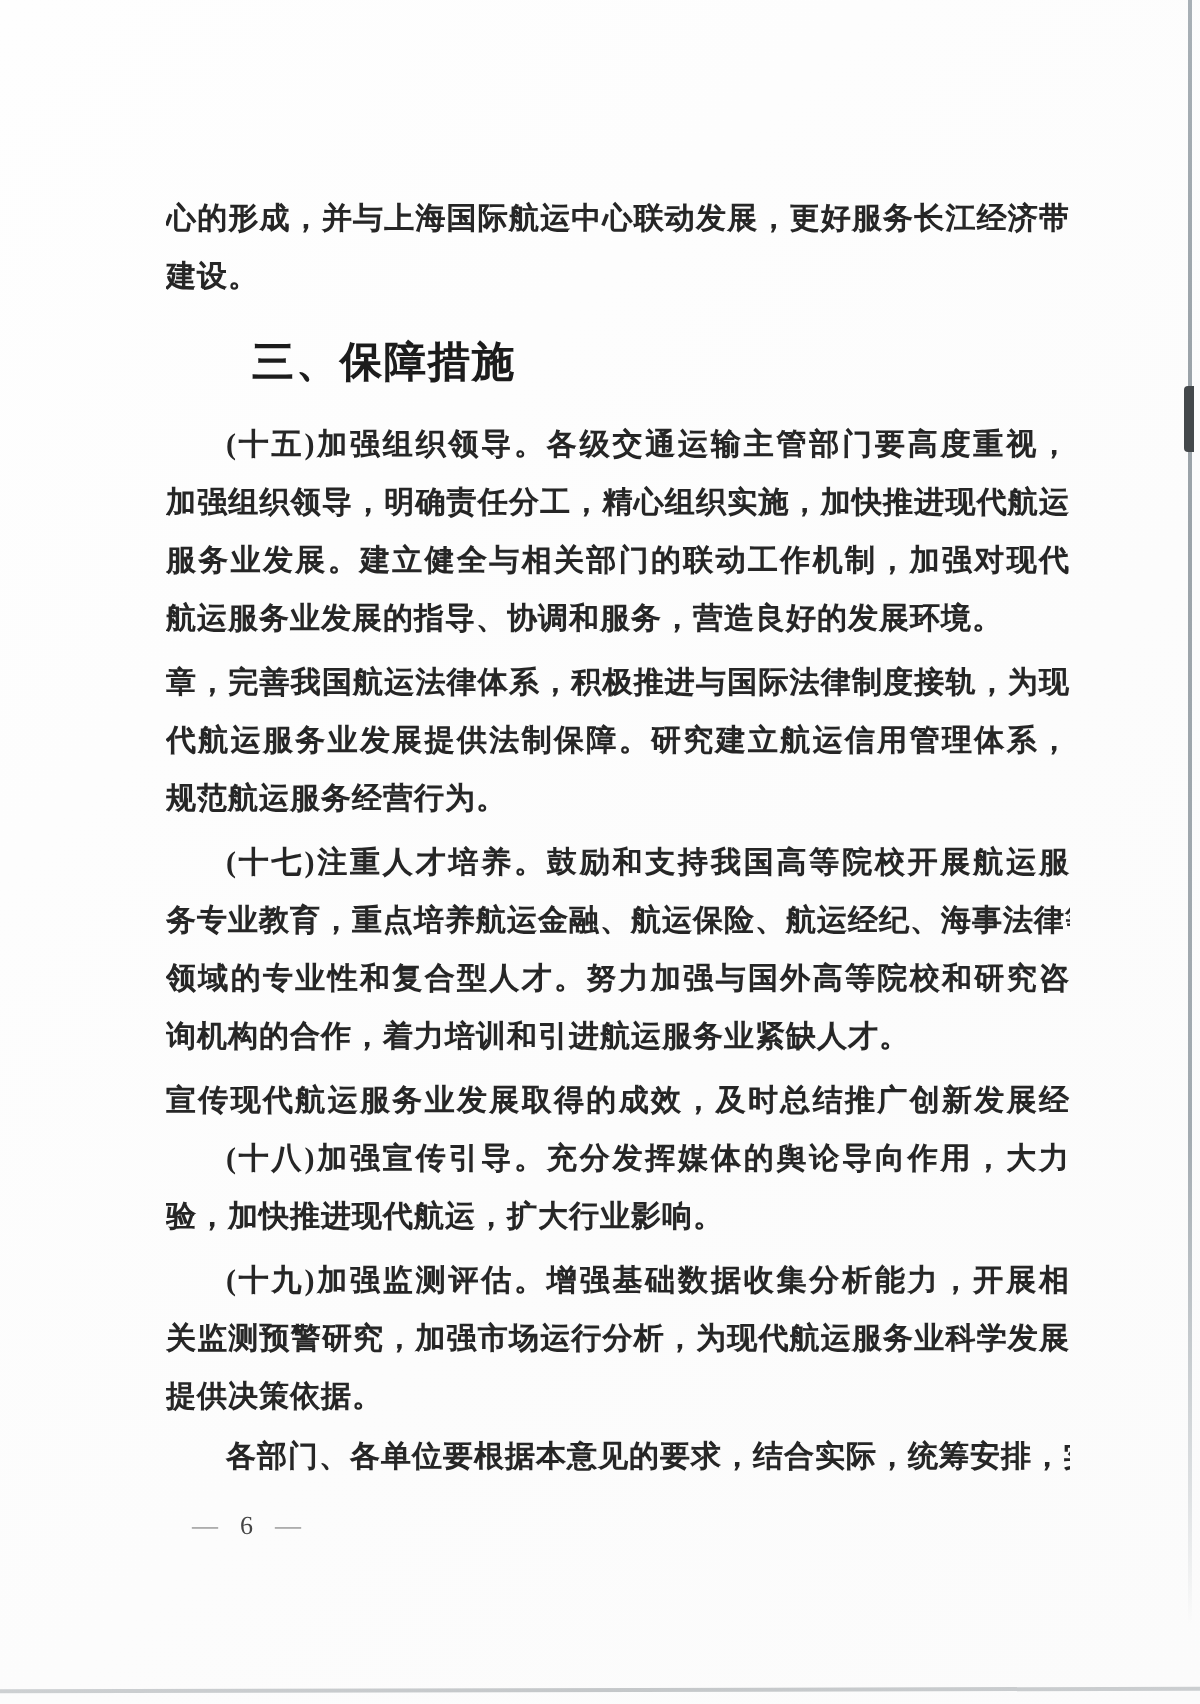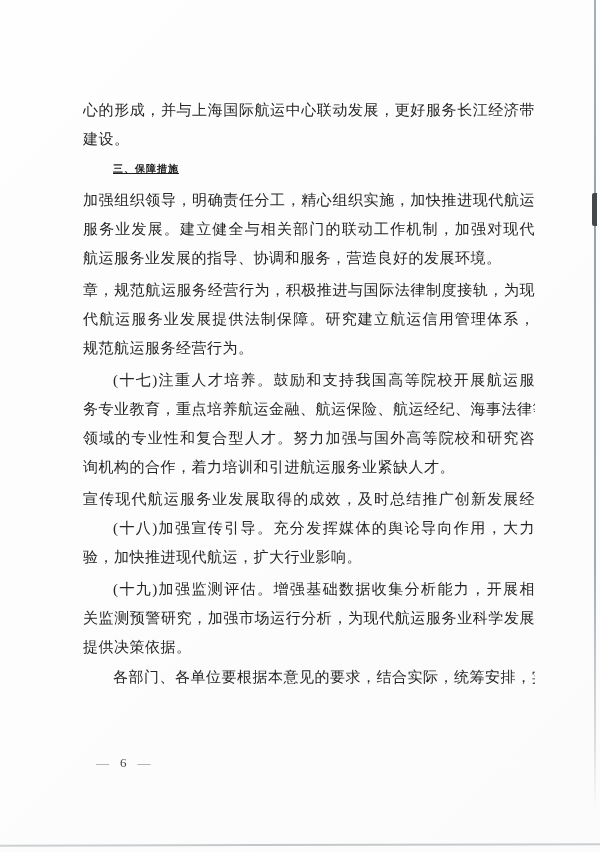--- a/index.html
+++ b/index.html
@@ -29,30 +29,29 @@
     overflow: hidden;
     white-space: nowrap;
   }
   .j {
     text-align: justify;
     text-align-last: justify;
     text-justify: inter-character;
   }
   .ind { padding-left: 30px; }
   .heading {
-    margin: 0; padding-left: 30px;
+    margin: 13px; padding-left: 30px;
     height: 29px; line-height: 29px;
     font-family: "Liberation Sans", "DejaVu Sans", sans-serif;
     font-weight: bold;
-    font-size: 10px;
+    font-size: 21px;
     color: #1c1c1c;
     letter-spacing: 1px;
-    text-decoration: underline;
   }
-  .para { margin: 0; }
+  .para { margin: 0; font-weight: bold; }
   .para.gap { margin-top: 3px; }
   .para.gap-sm { margin-top: 1px; }
   .pageno {
     position: absolute;
     left: 96px; top: 755px;
     display: inline-flex;
     align-items: center;
     gap: 11px;
     font-size: 13px;
     color: #4a4a4a;
@@ -91,27 +90,28 @@
   <div class="text-block">
 
     <div class="para">
       <div class="line j">心的形成，并与上海国际航运中心联动发展，更好服务长江经济带</div>
       <div class="line">建设。</div>
     </div>
 
     <h3 class="heading">三、保障措施</h3>
 
     <div class="para gap">
+      <div class="line j ind">(十五)加强组织领导。各级交通运输主管部门要高度重视，</div>
       <div class="line j">加强组织领导，明确责任分工，精心组织实施，加快推进现代航运</div>
       <div class="line j">服务业发展。建立健全与相关部门的联动工作机制，加强对现代</div>
       <div class="line">航运服务业发展的指导、协调和服务，营造良好的发展环境。</div>
     </div>
 
     <div class="para gap">
-      <div class="line j">章，规范航运服务经营行为，积极推进与国际法律制度接轨，为现</div>
+      <div class="line j">章，完善我国航运法律体系，积极推进与国际法律制度接轨，为现</div>
       <div class="line j">代航运服务业发展提供法制保障。研究建立航运信用管理体系，</div>
       <div class="line">规范航运服务经营行为。</div>
     </div>
 
     <div class="para gap">
       <div class="line j ind">(十七)注重人才培养。鼓励和支持我国高等院校开展航运服</div>
       <div class="line j">务专业教育，重点培养航运金融、航运保险、航运经纪、海事法律等</div>
       <div class="line j">领域的专业性和复合型人才。努力加强与国外高等院校和研究咨</div>
       <div class="line">询机构的合作，着力培训和引进航运服务业紧缺人才。</div>
     </div>

